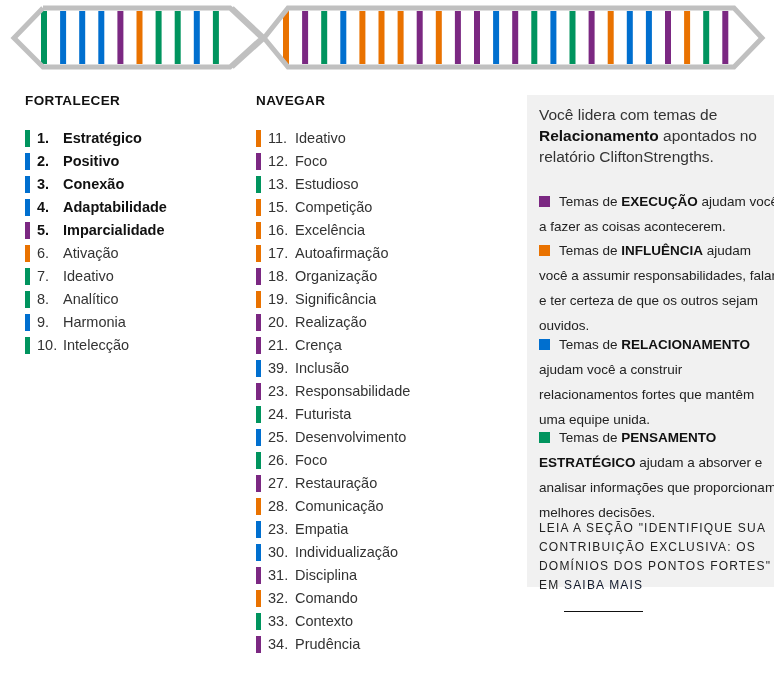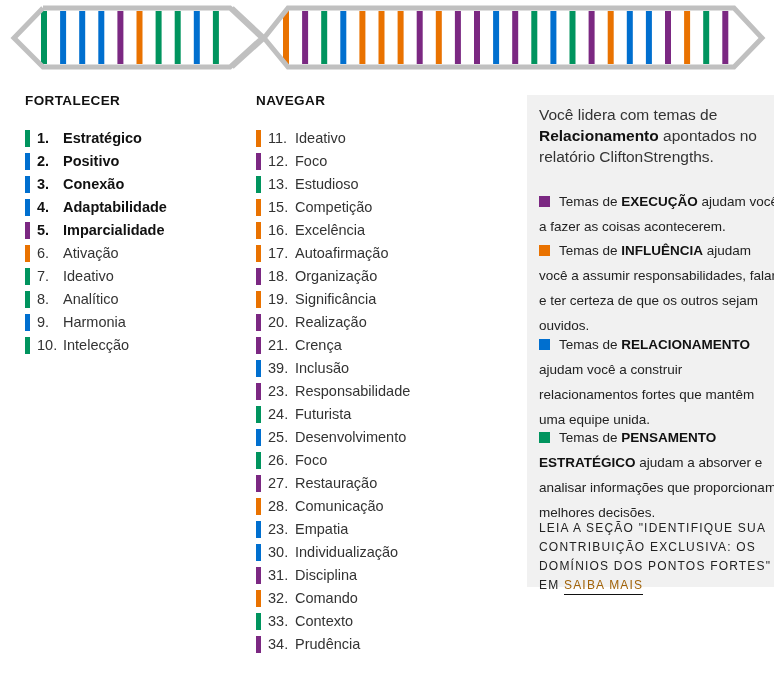--- a/index.html
+++ b/index.html
@@ -20,21 +20,21 @@
   #col-navegar .theme-item .name { left:39px; }
   .list-wrap { margin-top:22px; }
   #info-box { position:absolute; left:499px; top:95px; width:255px; height:492px; background:#f1f1f1;margin-left:28px; }
   #info-intro { position:absolute; left:12px; top:9px; width:238px; font-size:15.5px; line-height:21px; color:#333; }
   #info-intro b { color:#111; }
   .domain { position:absolute; left:12px; width:240px; font-size:13.5px; line-height:25px; color:#222; }
   .domain .sq { display:inline-block; width:11px; height:11px; margin-right:9px; vertical-align:-1px; }
   .domain b { color:#111; }
   #readmore { position:absolute; left:12px; top:424px; width:240px; font-size:12px; line-height:19px;
               letter-spacing:1.2px; color:#222; }
-  #readmore a { color:#a16207; text-decoration:none; border-bottom:1px solid #111; padding-bottom:2px; }
+  #readmore a { color:#0f172a; text-decoration:none; border-bottom:1px solid #111; padding-bottom:19px; }
 </style>
 </head>
 <body>
 
 <svg id="helix" width="774" height="75" viewBox="0 0 774 75">
   <g id="strand1-bars">
       <rect x="41" y="11" width="6" height="53" fill="#00945e"></rect>
       <rect x="60.1" y="11" width="6" height="53" fill="#006fcf"></rect>
       <rect x="79.2" y="11" width="6" height="53" fill="#006fcf"></rect>
       <rect x="98.30000000000001" y="11" width="6" height="53" fill="#006fcf"></rect>

